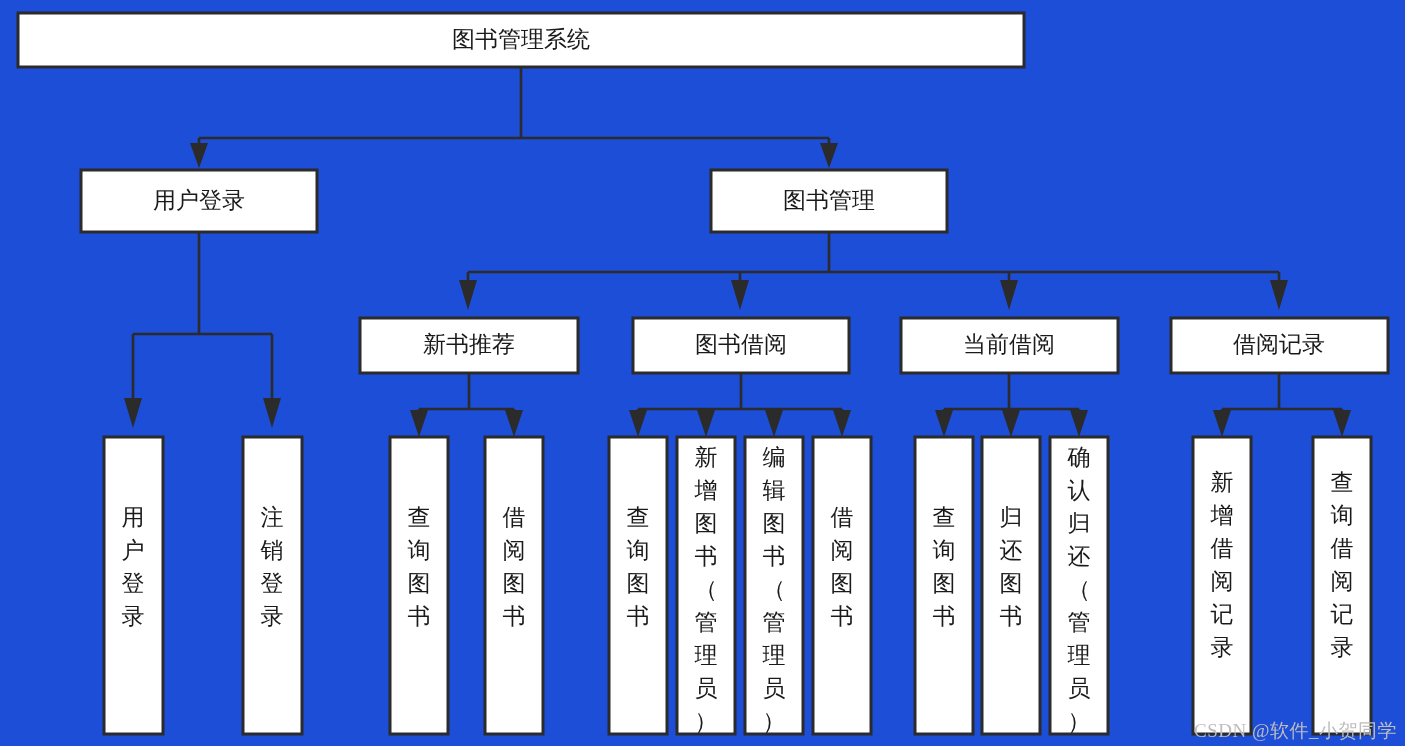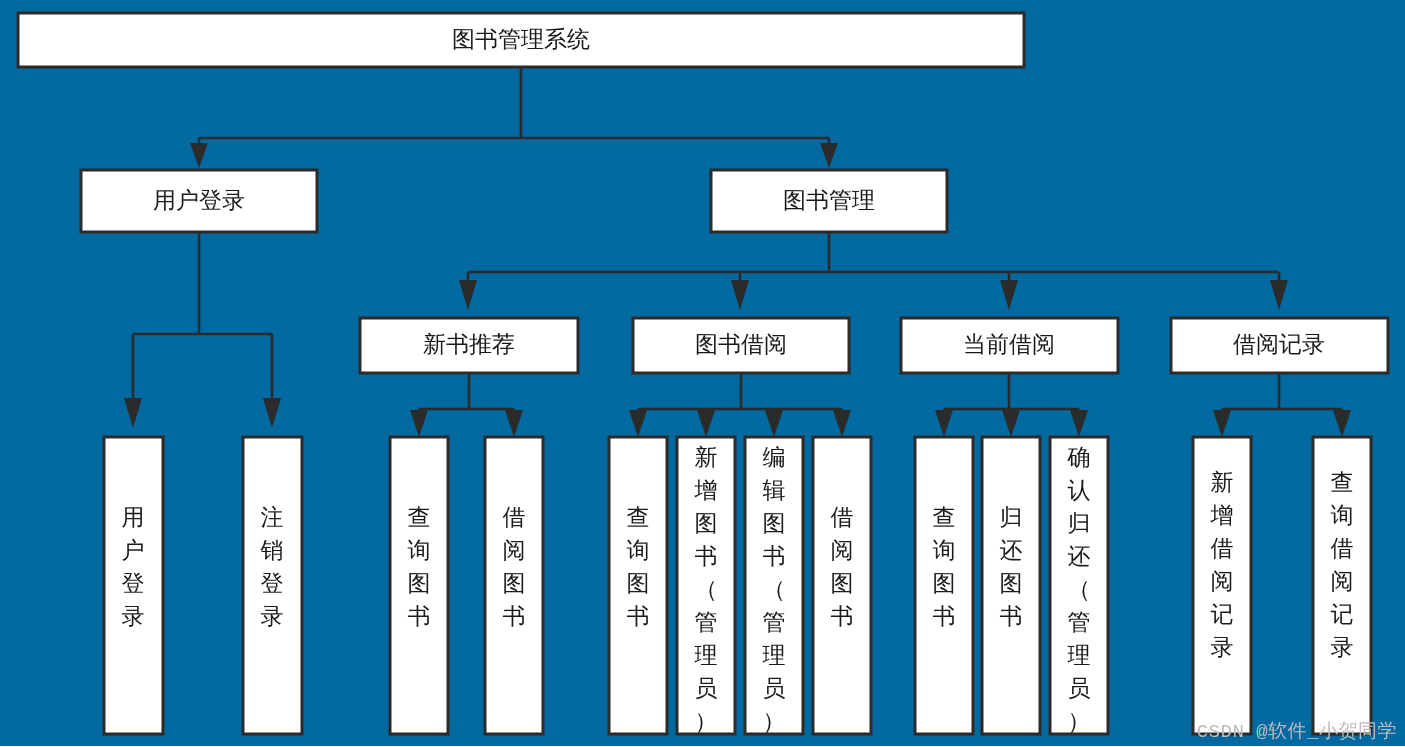--- a/index.html
+++ b/index.html
@@ -10,21 +10,21 @@
   body {
     width: 1405px;
     height: 747px;
     font-family: "Liberation Sans", "DejaVu Sans", sans-serif;
     overflow: hidden;
   }
   #diagram-root {
     position: relative;
     width: 1405px;
     height: 746px;
-    background: #0369a1;
+    background: #1d4ed8;
     text-align: center;
   }
   svg#tree-svg {
     position: absolute;
     left: 0;
     top: 0;
     width: 1405px;
     height: 747px;
   }
   .node-box {
@@ -51,21 +51,21 @@
   .node-label-v {
     font-family: "Liberation Sans", "DejaVu Sans", sans-serif;
     font-size: 23px;
     fill: #1a1a1a;
     text-anchor: middle;
   }
   .watermark {
     position: absolute;
     right: 8px;
     bottom: 2px;
-    font-family: Liberation Mono, monospace;
+    font-family: Liberation Serif, serif;
     font-size: 19px;
     color: #bdbdbd;
     letter-spacing: 0.5px;
     white-space: nowrap;
     user-select: none;
     margin-top: 28px;
   }
 </style>
 </head>
 <body>

